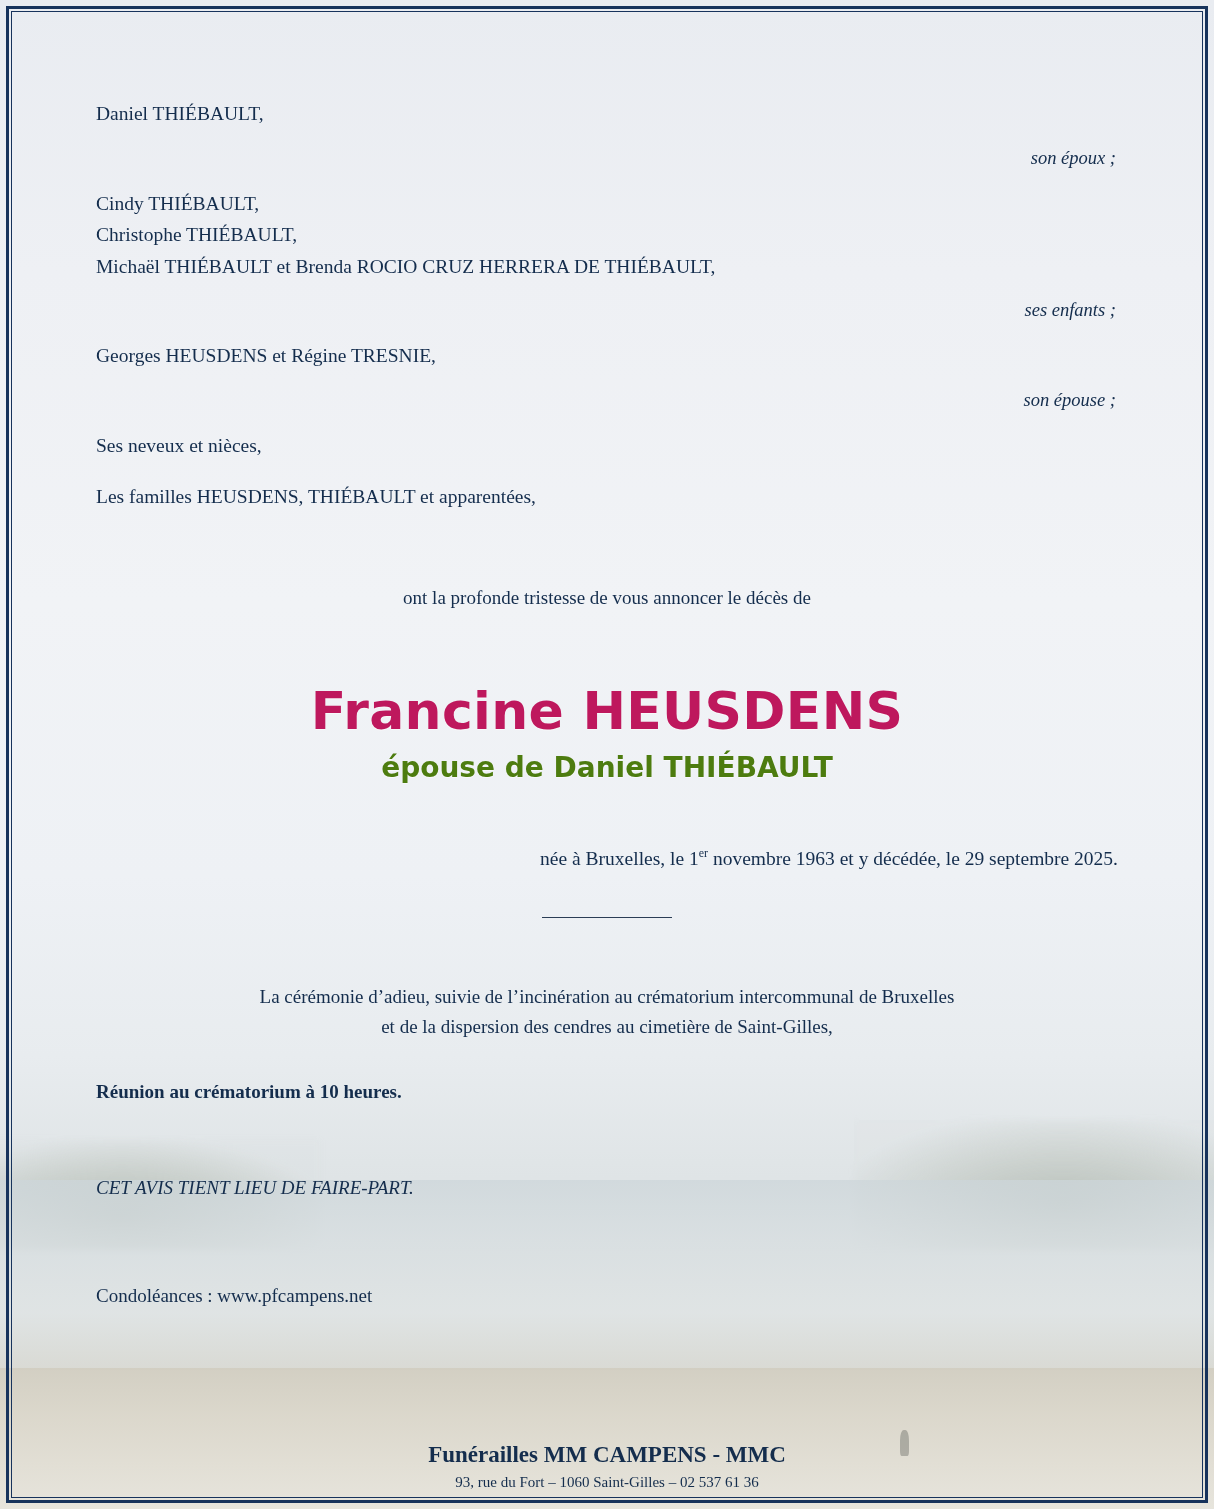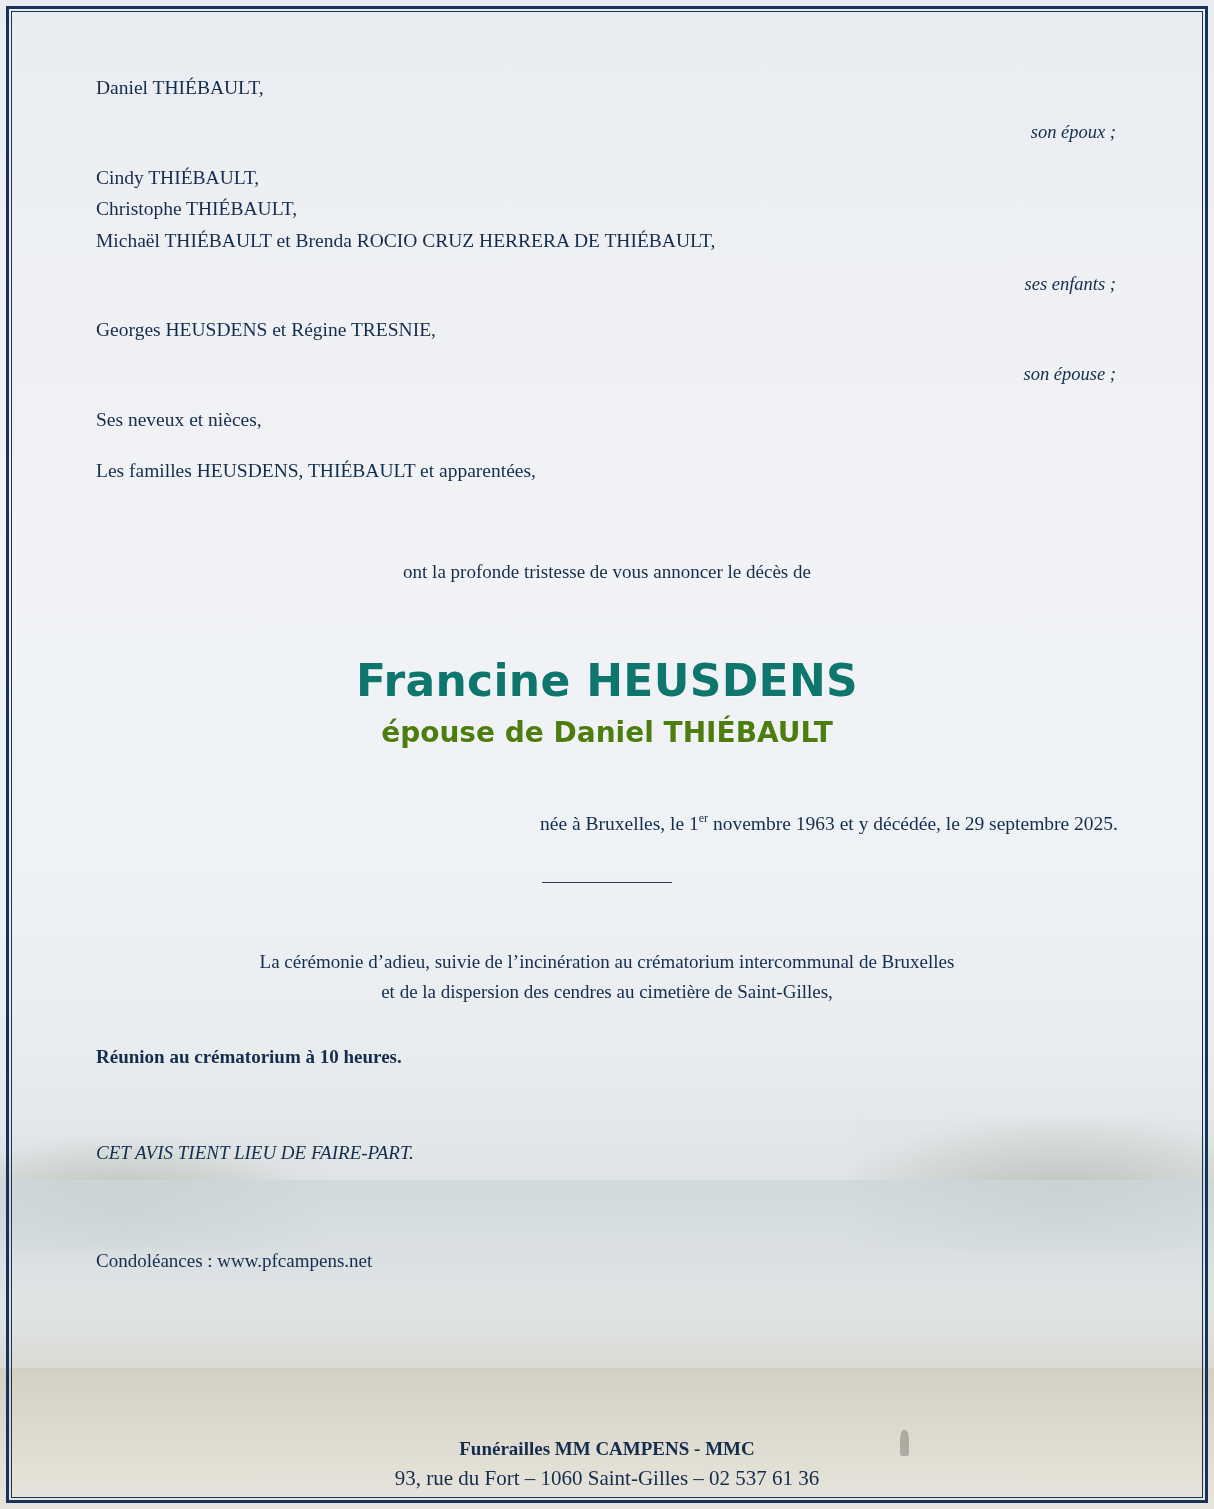--- a/index.html
+++ b/index.html
@@ -88,21 +88,21 @@
     pointer-events: none;
   }
   .content {
     position: absolute;
     left: 0; top: 0; right: 0; bottom: 0;
     padding: 0 96px;
     box-sizing: border-box;
     color: #16304f;
   }
   .names-block {
-    padding-top: 72px;
+    padding-top: 98px;
     font-size: 19.5px;
     line-height: 1.62;
     color: #142d4d;
   }
   .name-line {
     text-align: left;
     white-space: nowrap;
   }
   .relation {
     text-align: right;
@@ -114,24 +114,24 @@
   .gap-md { height: 20px; }
   .announce {
     text-align: center;
     font-size: 19px;
     margin-top: 74px;
     color: #142d4d;
   }
   .deceased-name {
     text-align: center;
     font-family: "DejaVu Sans", sans-serif;
-    font-size: 44px;
+    font-size: 52px;
     font-weight: bold;
     letter-spacing: 0.3px;
-    color: #0f766e;
+    color: #be185d;
     margin-top: 72px;
     text-shadow: 0 1px 1px rgba(255,255,255,0.6);
   }
   .deceased-sub {
     text-align: center;
     font-family: "DejaVu Sans", sans-serif;
     font-size: 28px;
     font-weight: bold;
     color: #4d7c0f;
     margin-top: 10px;
@@ -184,26 +184,26 @@
     color: #142d4d;
   }
   .footer {
     position: absolute;
     left: 0; right: 0;
     bottom: 18px;
     text-align: center;
     color: #142d4d;
   }
   .footer-name {
-    font-size: 19px;
+    font-size: 23px;
     font-weight: bold;
     margin-bottom: 6px;
   }
   .footer-addr {
-    font-size: 21px;
+    font-size: 15px;
   }
 </style>
 </head>
 <body>
 
 <div class="page">
 
   <div class="bg-sky"></div>
   <div class="bg-tree-left"></div>
   <div class="bg-tree-right"></div>

